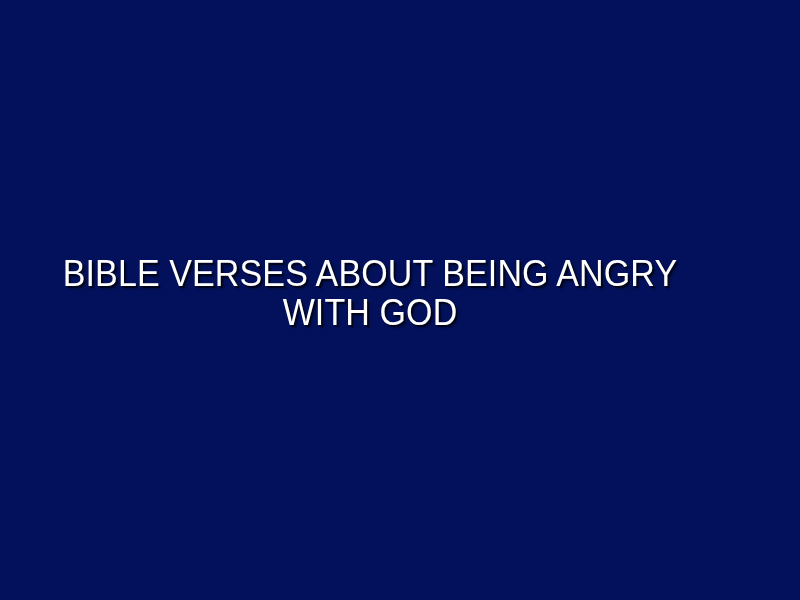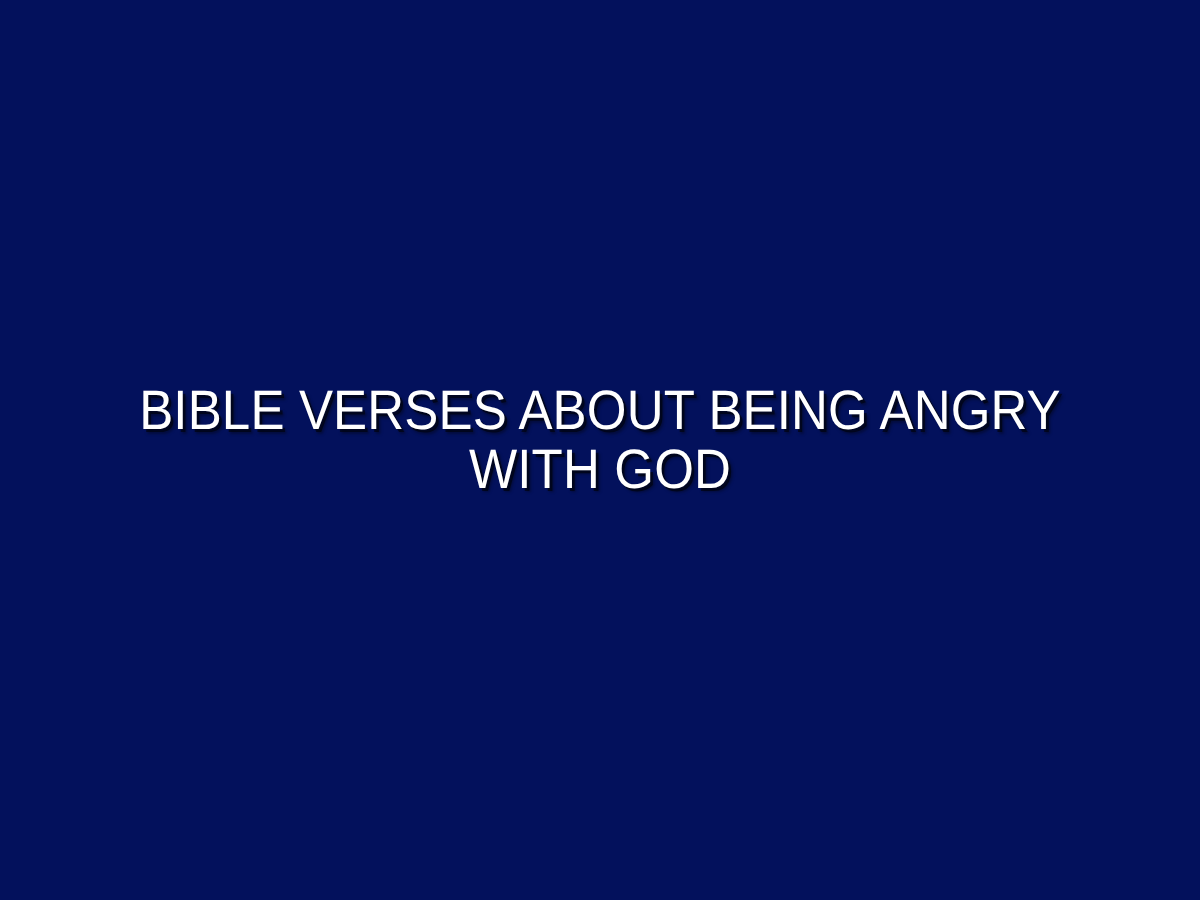--- a/index.html
+++ b/index.html
@@ -14,21 +14,21 @@
     font-family: "Liberation Sans", "DejaVu Sans", sans-serif;
   }
 
   .poster {
     position: relative;
     width: 800px;
     height: 600px;
     background: #03115c;
     display: flex;
     align-items: center;
-    justify-content: center;
+    justify-content: flex-start;
     box-sizing: border-box;
   }
 
   .title-block {
     width: 740px;
     text-align: center;
     position: relative;
     top: -7px;
   }
 

